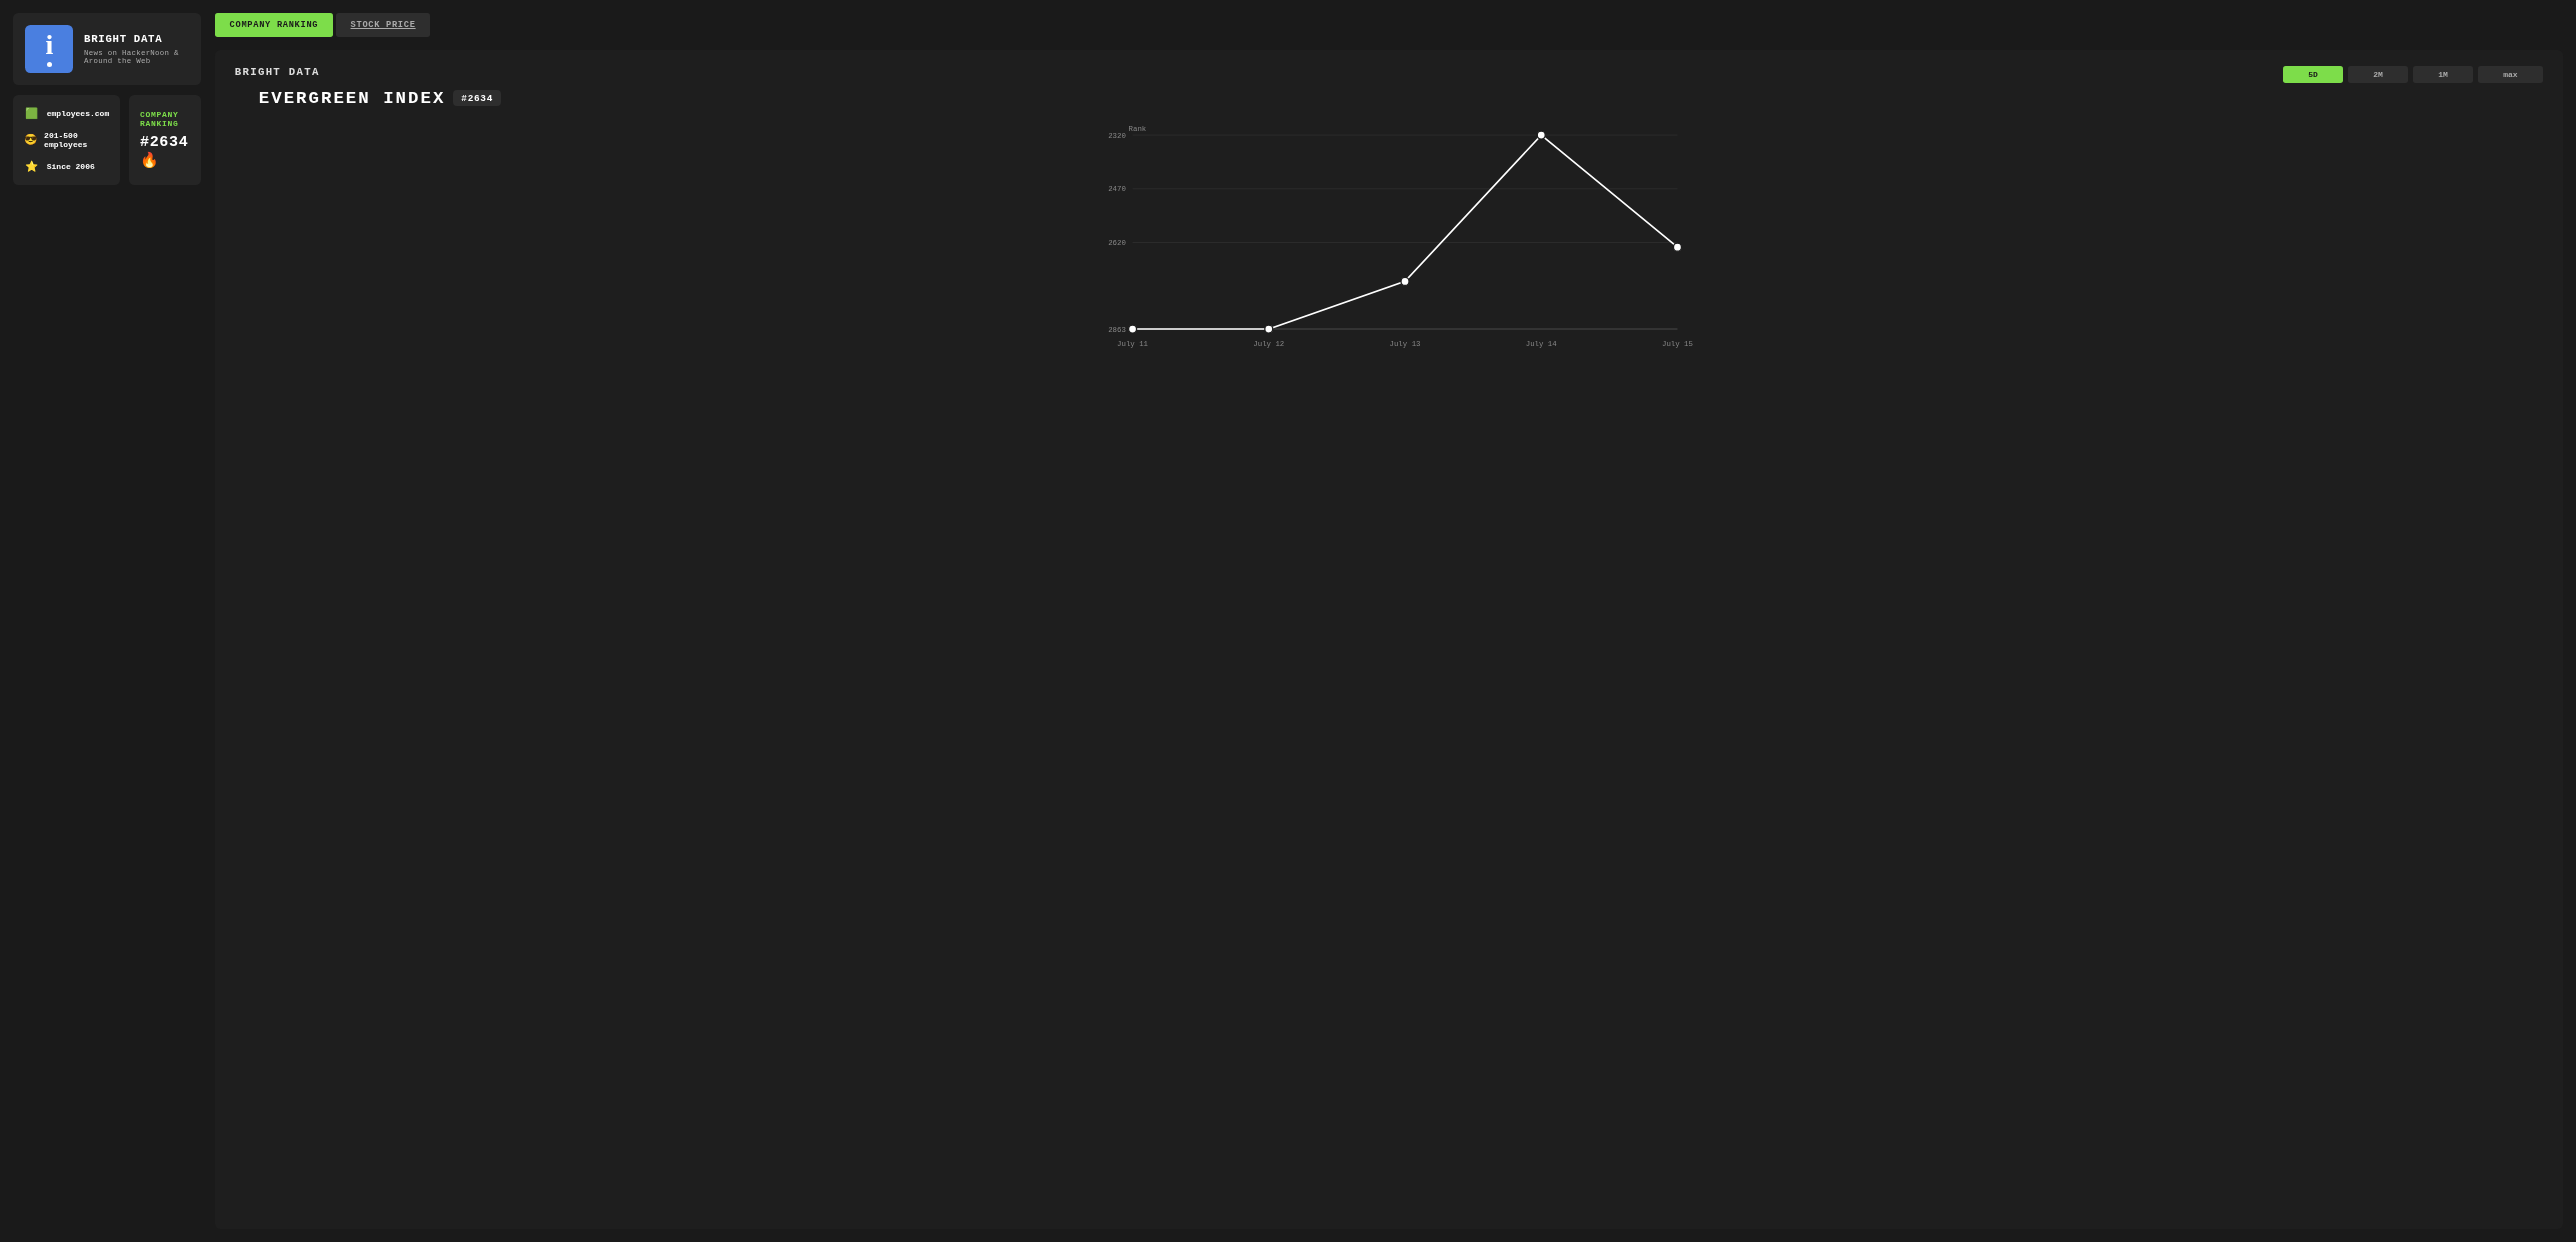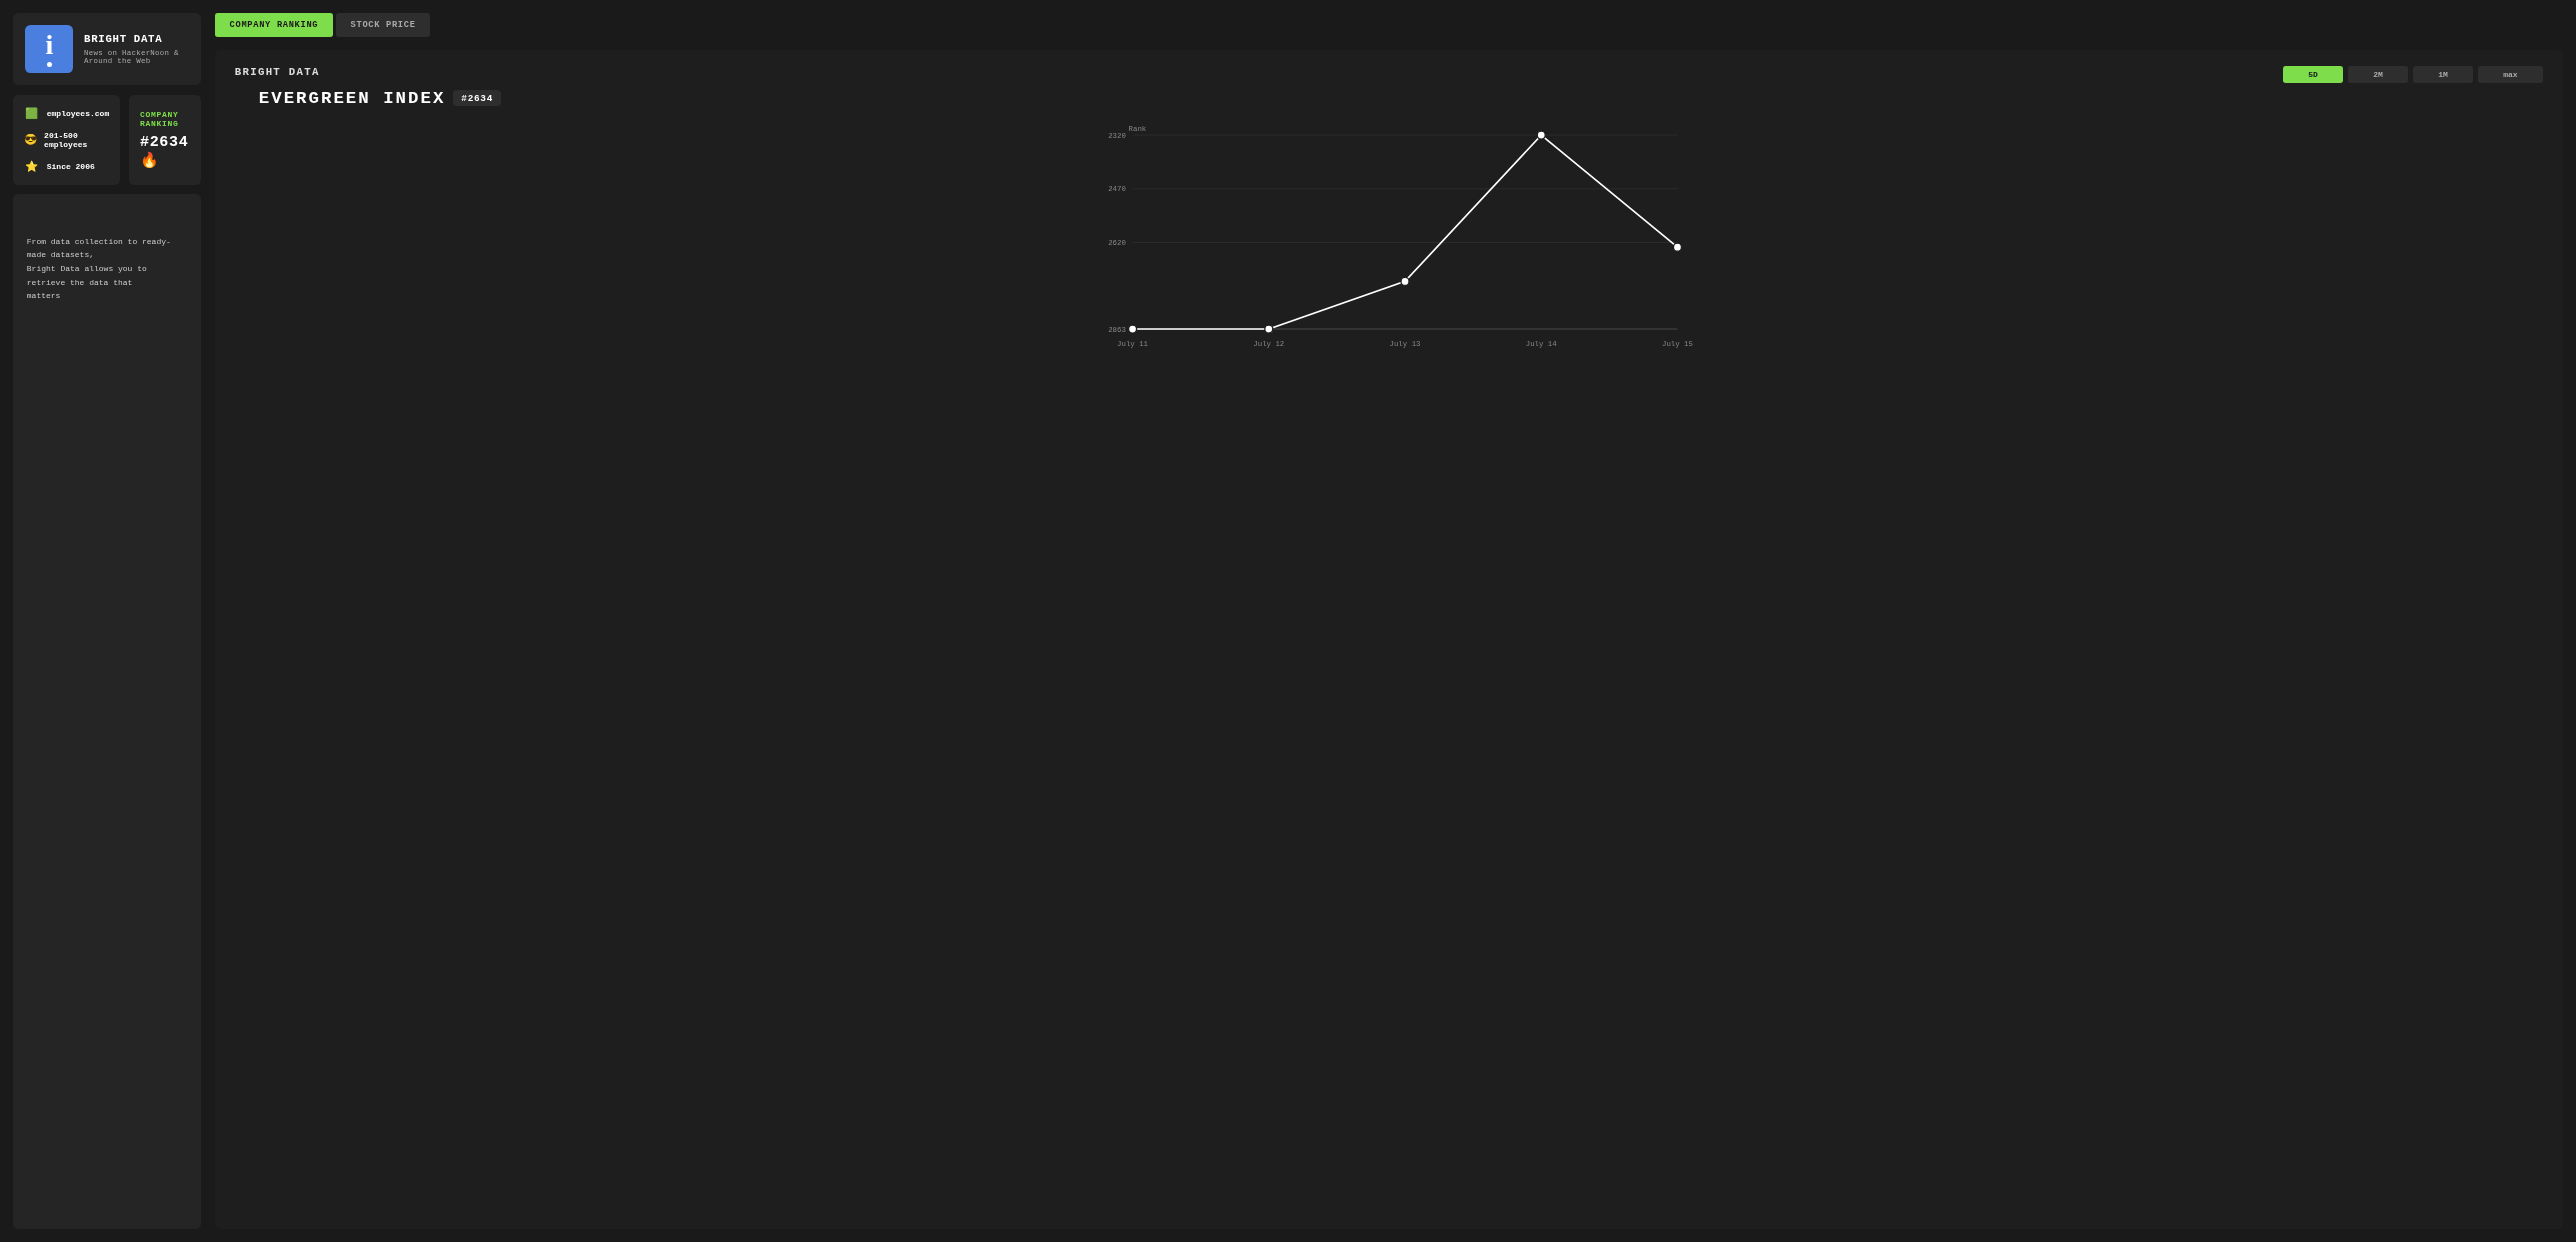--- a/index.html
+++ b/index.html
@@ -155,20 +155,21 @@
       border-radius: 2.7px;
     }
     .tab-active {
       background: #7ddd4a;
       color: #1a1a1a;
     }
     .tab-inactive {
       background: #2e2e2e;
       color: #aaa;
       margin-left: 2.7px;
+      text-decoration: underline;
     }
     .chart-container {
       background: #1e1e1e;
       border-radius: 5.4px;
       padding: 16px 20px 13.4px 20px;
       flex: 1;
     }
     .chart-header {
       display: flex;
       align-items: flex-start;
@@ -291,23 +292,20 @@
 
       <div class="ranking-card">
         <div class="ranking-label">COMPANY RANKING</div>
         <div class="ranking-value">
           <span>#2634</span>
           <span> 🔥</span>
         </div>
       </div>
     </div>
 
-    <div class="description-card">
-      <div class="description-text">From data collection to ready-made datasets,<br>Bright Data allows you to retrieve the data that<br>matters</div>
-    </div>
 
   </div>
 
   <div class="right-panel">
 
     <div class="tabs">
       <div class="tab tab-active">COMPANY RANKING</div>
       <div class="tab tab-inactive">STOCK PRICE</div>
     </div>
 

